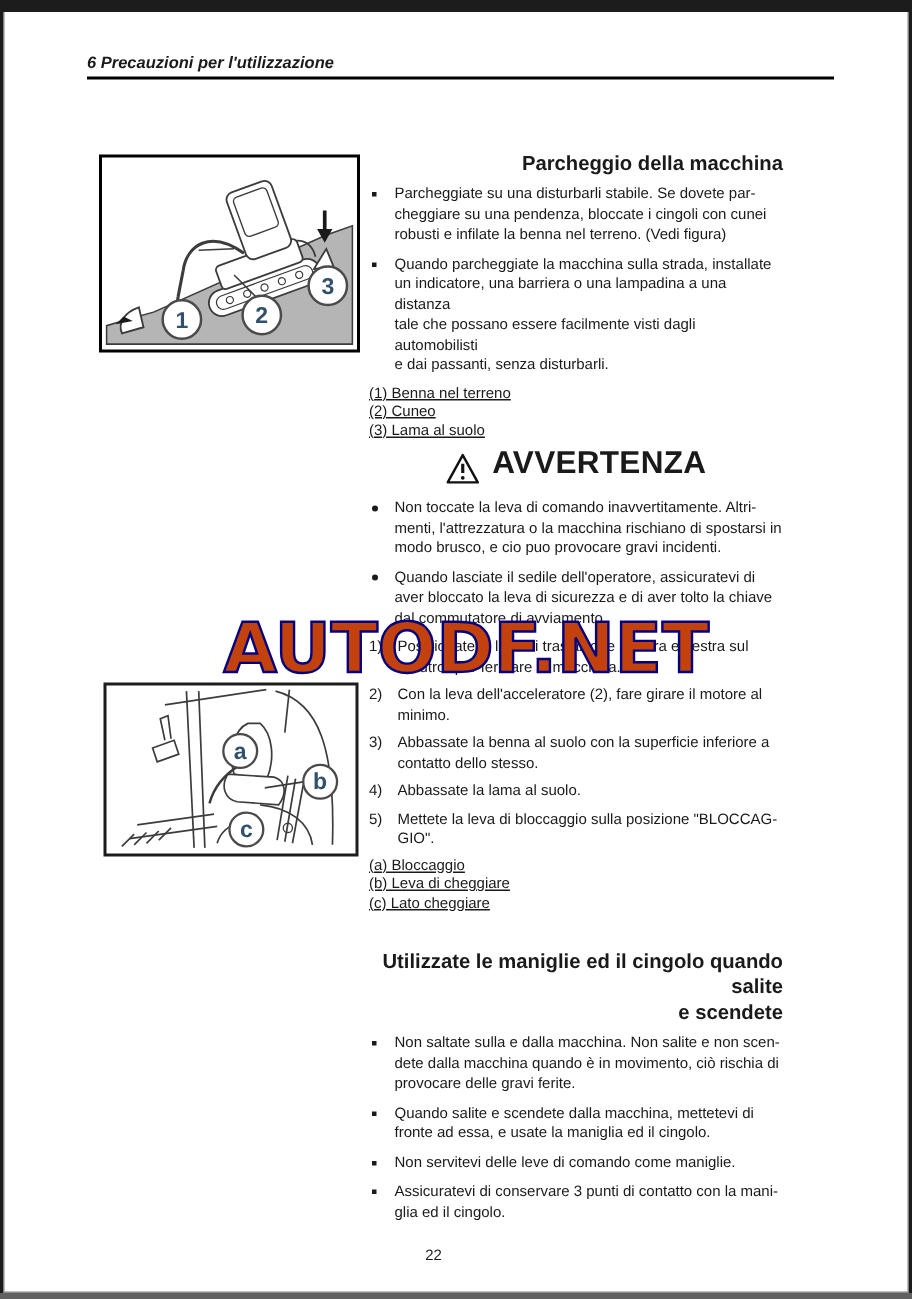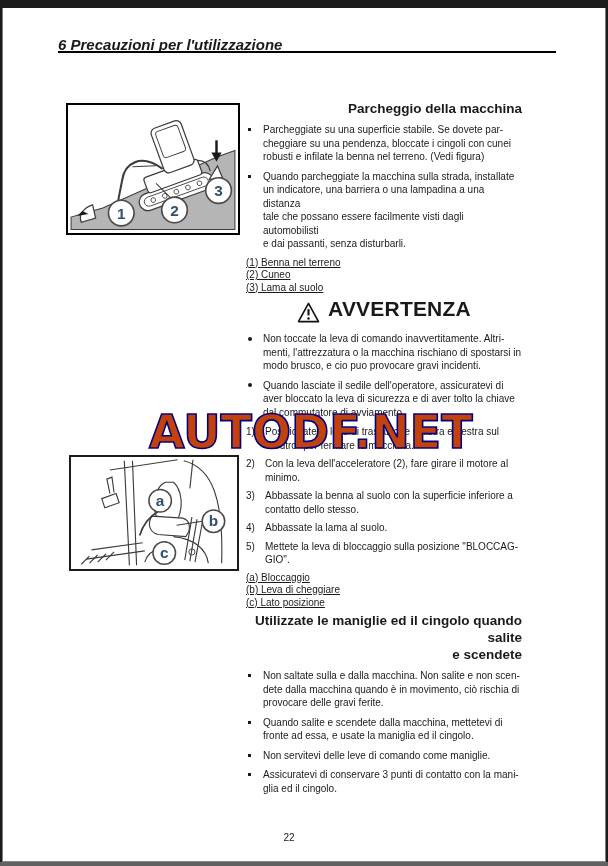--- a/index.html
+++ b/index.html
@@ -8,21 +8,21 @@
     background:#1c1c1c;
     font-family:"Liberation Sans",sans-serif;
     -webkit-font-smoothing:antialiased;
   }
   .bottom-strip{position:absolute;left:0;bottom:0;width:100%;height:4px;background:#616161;}
   .page{
     position:absolute;left:2px;right:2px;top:8px;bottom:4px;background:#ffffff;
     border-left:1px solid #7e7e7e;border-right:1px solid #7e7e7e;border-bottom:1px solid #8a8a8a;
     color:#1a1a1a;
   }
-  .running-header{position:absolute;left:55px;top:28px;font-size:15px;font-weight:bold;font-style:italic;}
+  .running-header{position:absolute;left:55px;top:28px;font-size:11px;font-weight:bold;font-style:italic;}
   .header-rule{position:absolute;left:55px;top:43px;width:498px;height:2px;background:#000;}
   .section-heading{position:absolute;left:243px;top:60px;display:flex;font-size:15.5px;font-weight:bold;}
   .section-heading .num{width:42px;}
   .figure-box{position:absolute;background:#fff;}
   .figure-parking{left:63px;top:95px;width:170px;height:128px;border:2px solid #000;}
   .figure-cab{left:66px;top:447px;width:166px;height:112px;border:2px solid #1c1c1c;}
   .figure-box svg{display:block;width:100%;height:100%;}
   .callout-digit{font-family:"Liberation Sans",sans-serif;font-size:15px;font-weight:bold;fill:#31506b;}
   .column{position:absolute;left:243px;top:92px;width:276px;font-size:10px;line-height:13.5px;}
   .h3{font-size:13.5px;line-height:17px;font-weight:bold;margin:0 0 6px 0;text-align:right;}
@@ -41,21 +41,21 @@
   .step-num{flex:0 0 19px;}
   .step-text{flex:1;white-space:pre-line;}
   .legend2{margin-top:0;}
   .watermark{
     position:absolute;left:146px;top:401px;z-index:5;
     font-size:46px;font-weight:bold;line-height:1;letter-spacing:0px;
     color:#c2410c;-webkit-text-stroke:1.6px #000080;
     font-family:"DejaVu Sans","Liberation Sans",sans-serif;
   }
   .page-number{position:absolute;left:55px;top:824px;width:462px;text-align:center;font-size:10px;}
-  .mounting-head{white-space:pre-line;margin-top:4px;}
+  .mounting-head{white-space:pre-line;margin-top:24px;}
 </style>
 </head>
 <body>
 
 <div class="page">
 
   <div class="running-header">6 Precauzioni per l'utilizzazione</div>
   <div class="header-rule"></div>
 
 
@@ -151,21 +151,21 @@
     </svg>
   </div>
 
   <div class="column">
 
     <div class="h3">Parcheggio della macchina</div>
 
     <ul class="blist">
       <li>
         <span class="bullet-marker"></span>
-        <span class="btext">Parcheggiate su una superficie stabile. Se dovete par-
+        <span class="btext">Parcheggiate su una disturbarli stabile. Se dovete par-
 cheggiare su una pendenza, bloccate i cingoli con cunei
 robusti e infilate la benna nel terreno. (Vedi figura)</span>
       </li>
       <li>
         <span class="bullet-marker"></span>
         <span class="btext">Quando parcheggiate la macchina sulla strada, installate
 un indicatore, una barriera o una lampadina a una distanza
 tale che possano essere facilmente visti dagli automobilisti
 e dai passanti, senza disturbarli.</span>
       </li>
@@ -224,21 +224,21 @@
       <li>
         <span class="step-num">5)</span>
         <span class="step-text">Mettete la leva di bloccaggio sulla posizione "BLOCCAG-
 GIO".</span>
       </li>
     </ol>
 
     <div class="legend legend2">
       <div>(a) Bloccaggio</div>
       <div>(b) Leva di cheggiare</div>
-      <div>(c) Lato posizione</div>
+      <div>(c) Lato cheggiare</div>
     </div>
 
     <div class="h3 mounting-head">Utilizzate le maniglie ed il cingolo quando salite
 e scendete</div>
 
     <ul class="blist">
       <li>
         <span class="bullet-marker"></span>
         <span class="btext">Non saltate sulla e dalla macchina. Non salite e non scen-
 dete dalla macchina quando è in movimento, ciò rischia di

